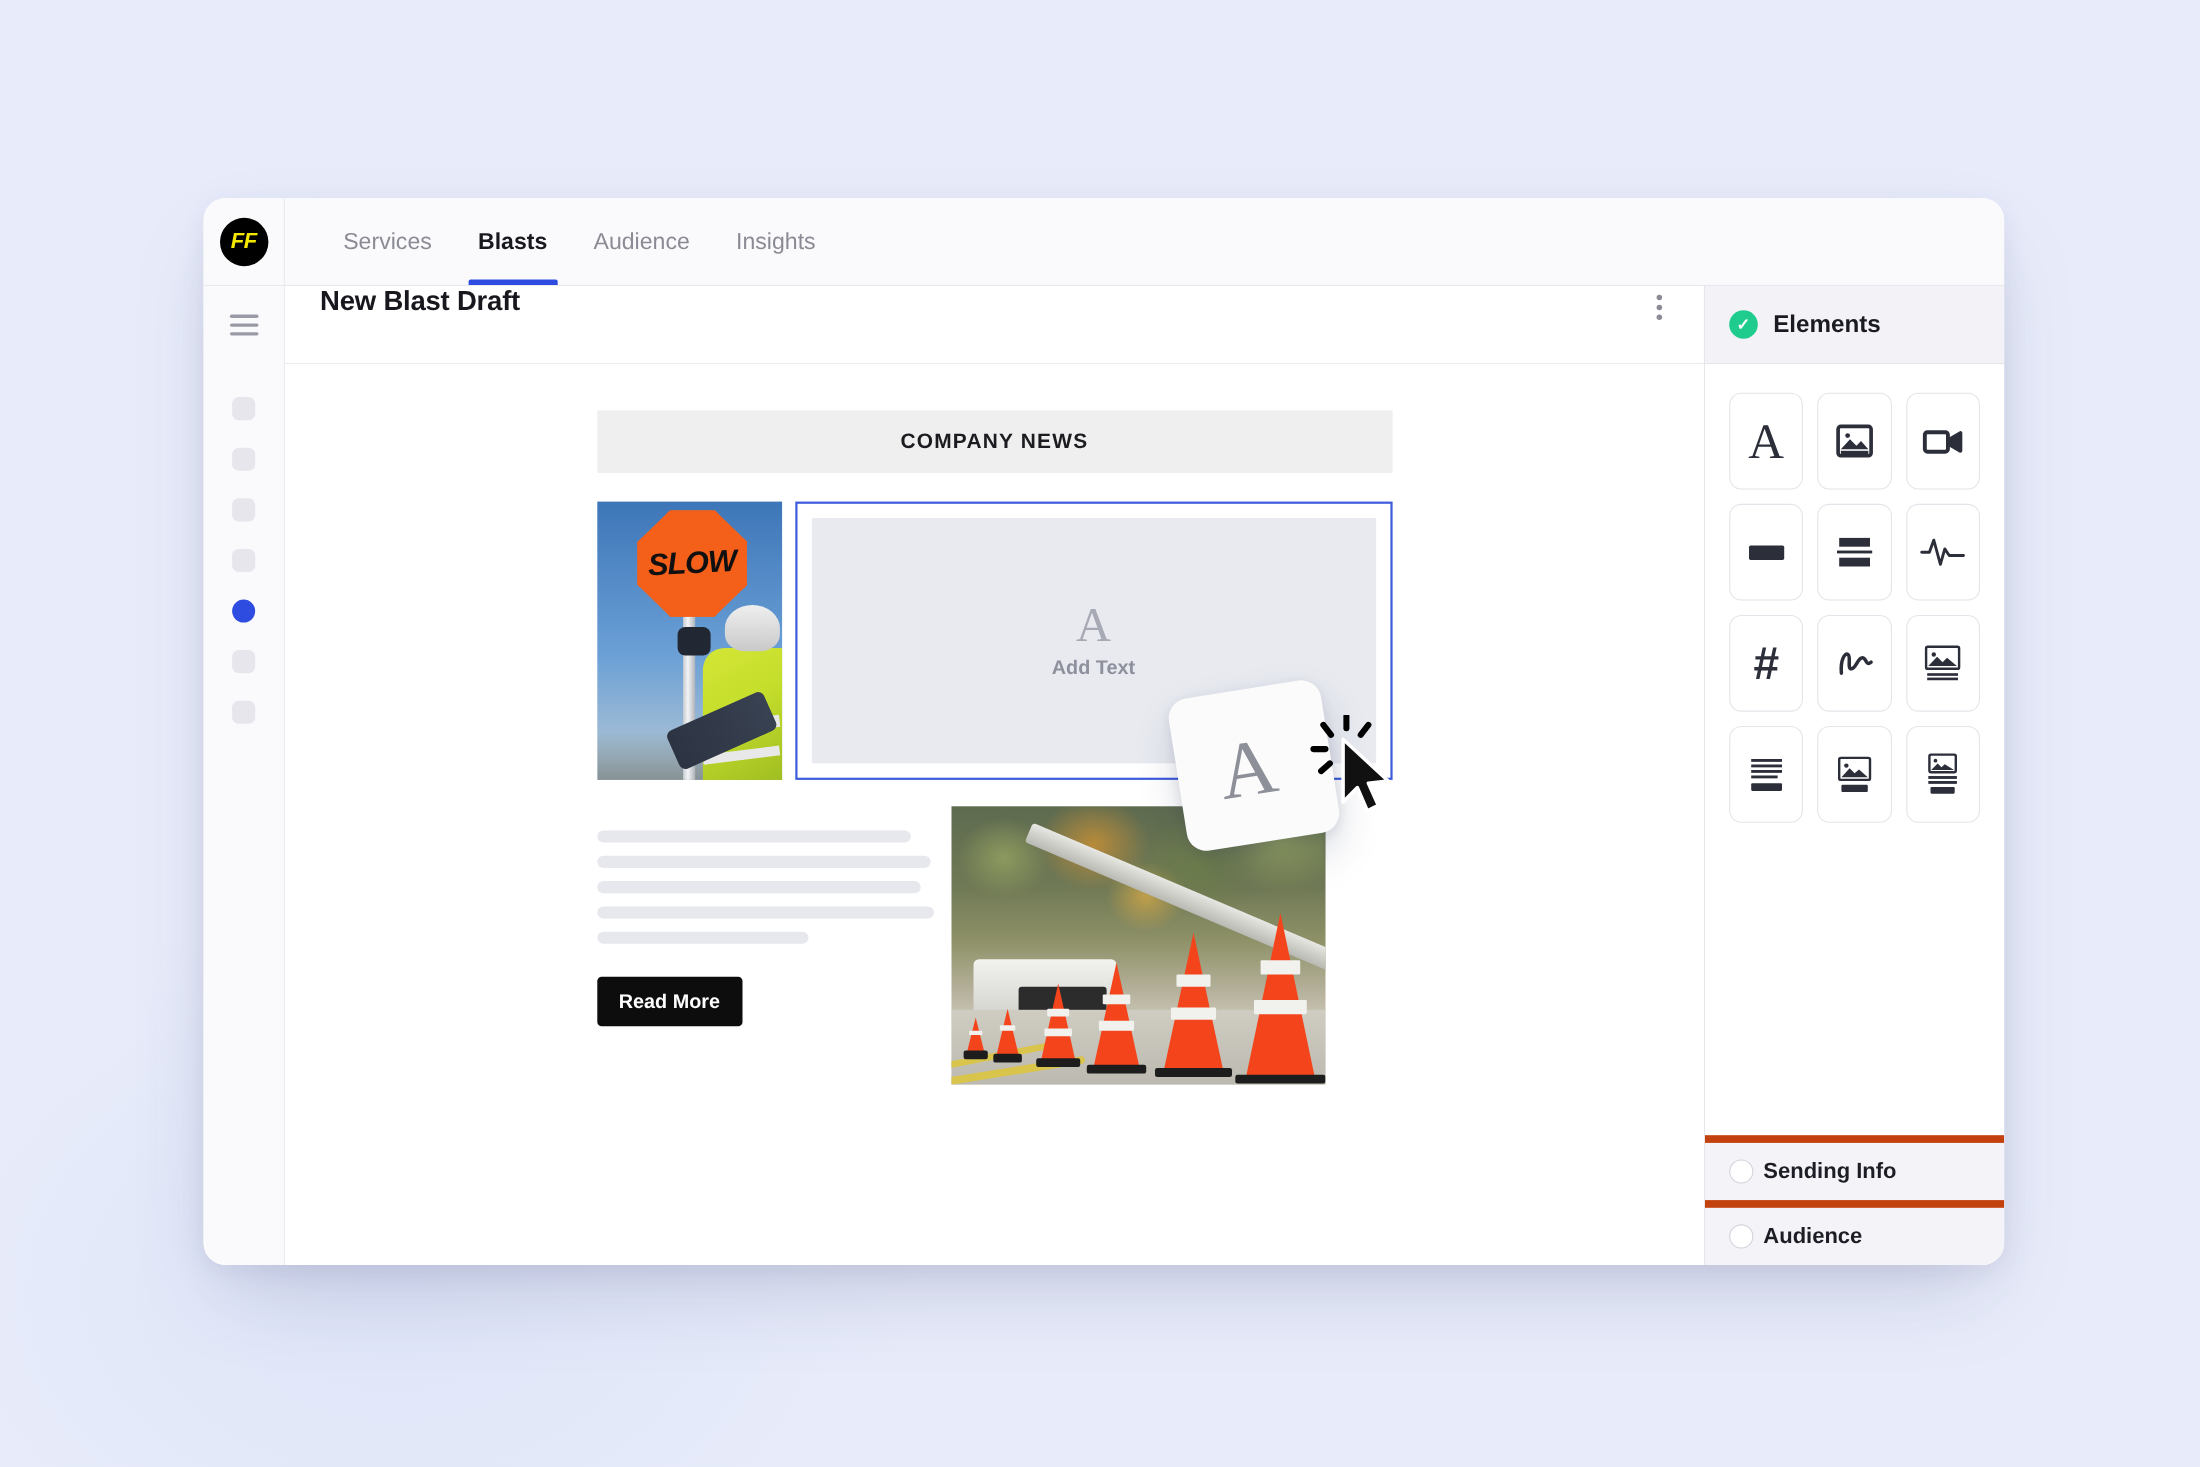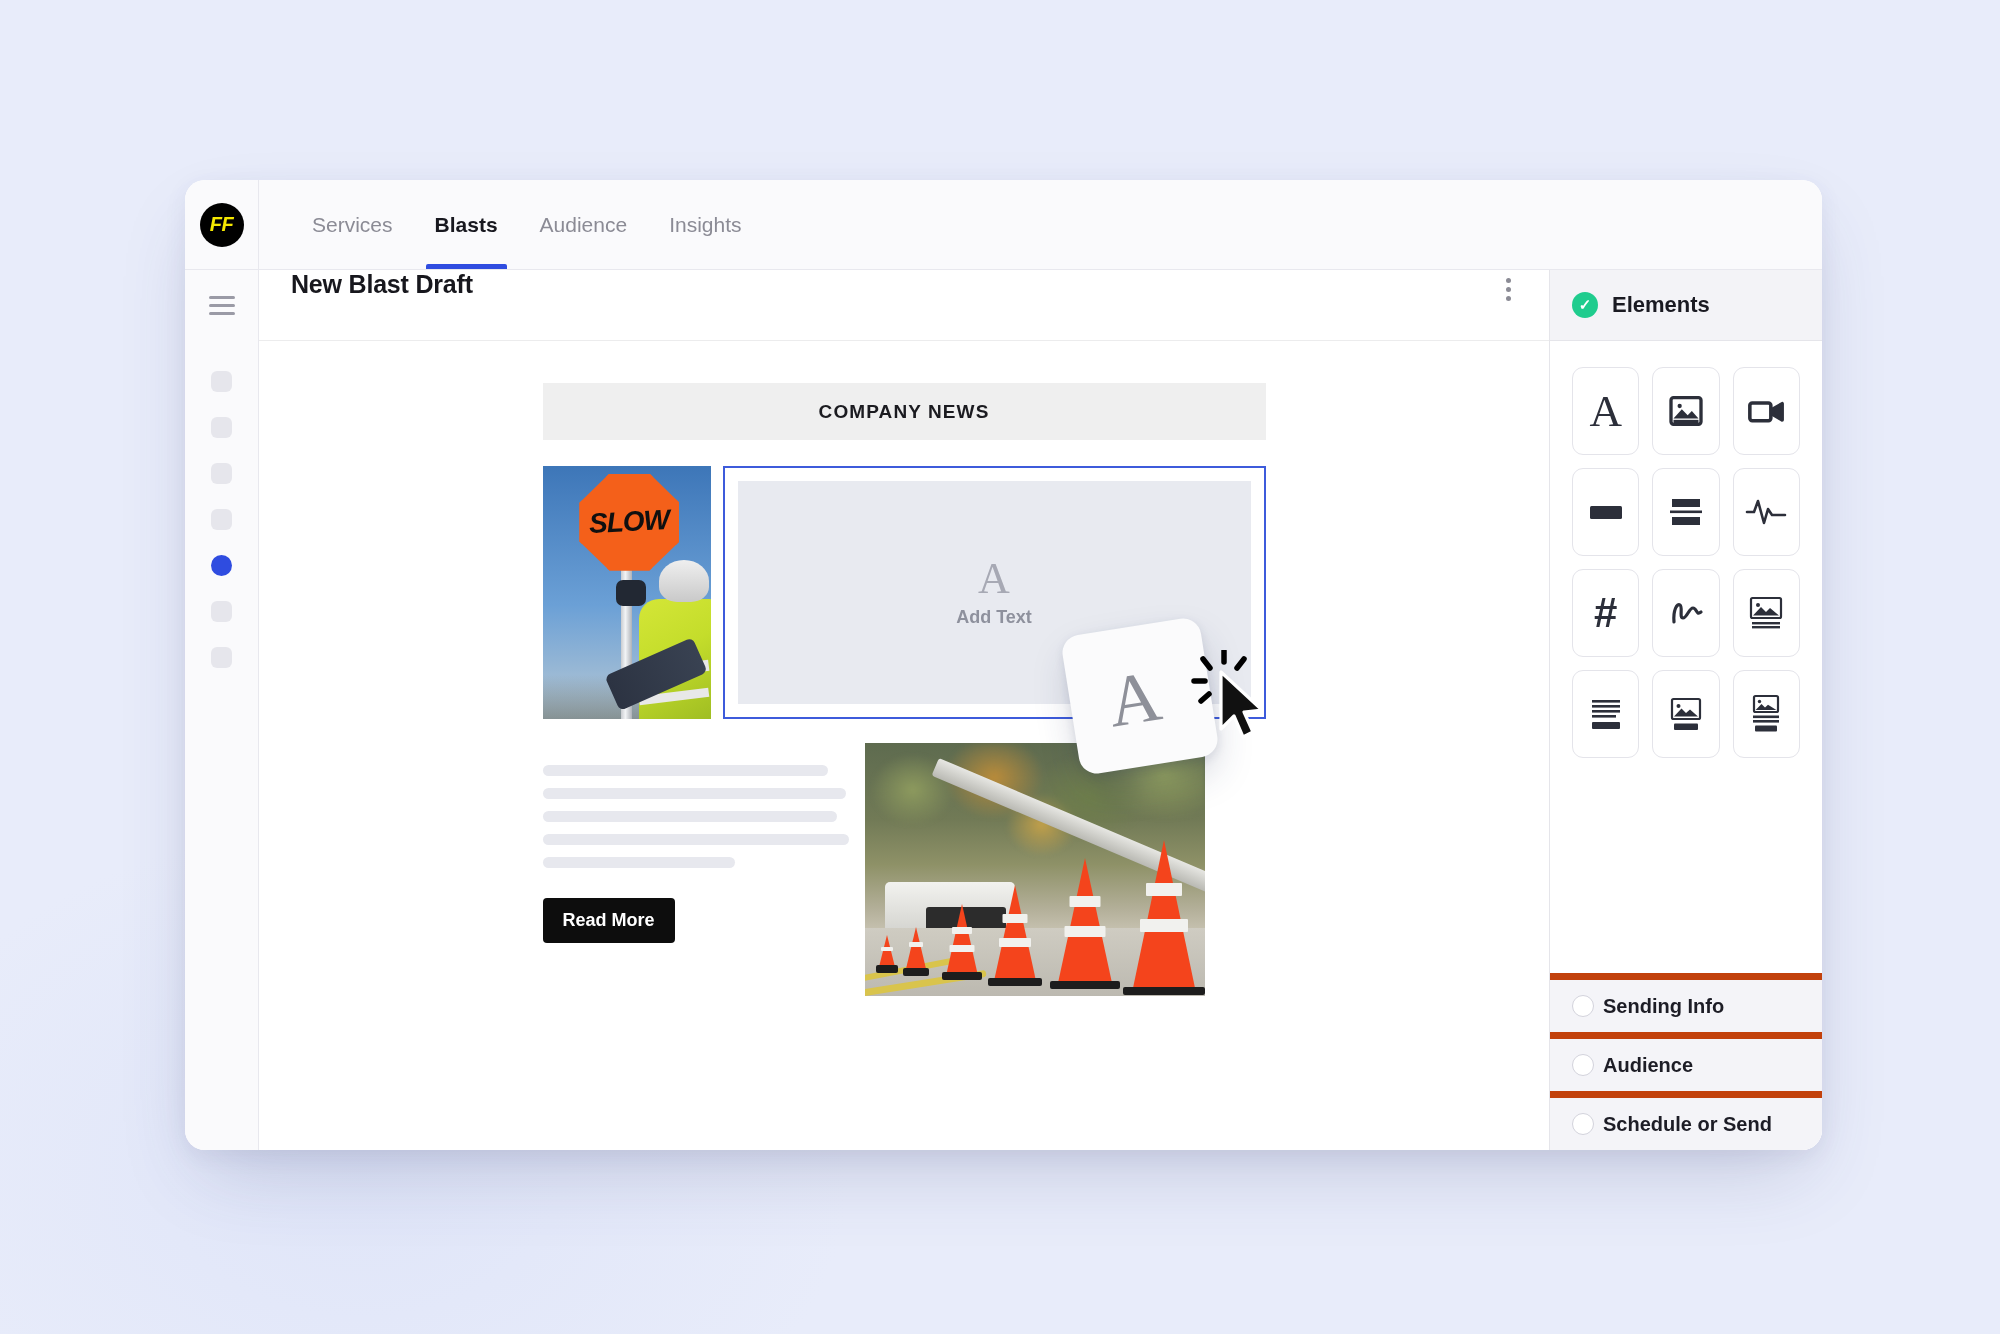--- a/index.html
+++ b/index.html
@@ -36,21 +36,21 @@
     background: #ffffff;
     border-radius: 20px;
     box-shadow: 0 34px 80px -18px rgba(60,70,120,0.22), 0 6px 22px rgba(60,70,120,0.08);
     overflow: hidden;
     display: flex;
     flex-direction: column;
   }
 
   
   .topbar {
-    height: 90px;
+    height: 80px;
     display: flex;
     align-items: stretch;
     background: #fafafc;
     border-bottom: 1px solid #e8e8ee;
     flex: 0 0 auto;
   }
   .brand-cell {
     width: 74px;
     display: flex;
     align-items: center;
@@ -687,24 +687,20 @@
 
       <div class="el-list">
         <div class="el-list-item">
           <span class="radio-dot"></span>
           <span class="el-list-label">Sending Info</span>
         </div>
         <div class="el-list-item">
           <span class="radio-dot"></span>
           <span class="el-list-label">Audience</span>
         </div>
-        <div class="el-list-item">
-          <span class="radio-dot"></span>
-          <span class="el-list-label">Schedule or Send</span>
-        </div>
       </div>
     </div>
 
   </div>
 </div>
 
 <div class="drag-card">
   <span class="serif-A">A</span>
 </div>
 

